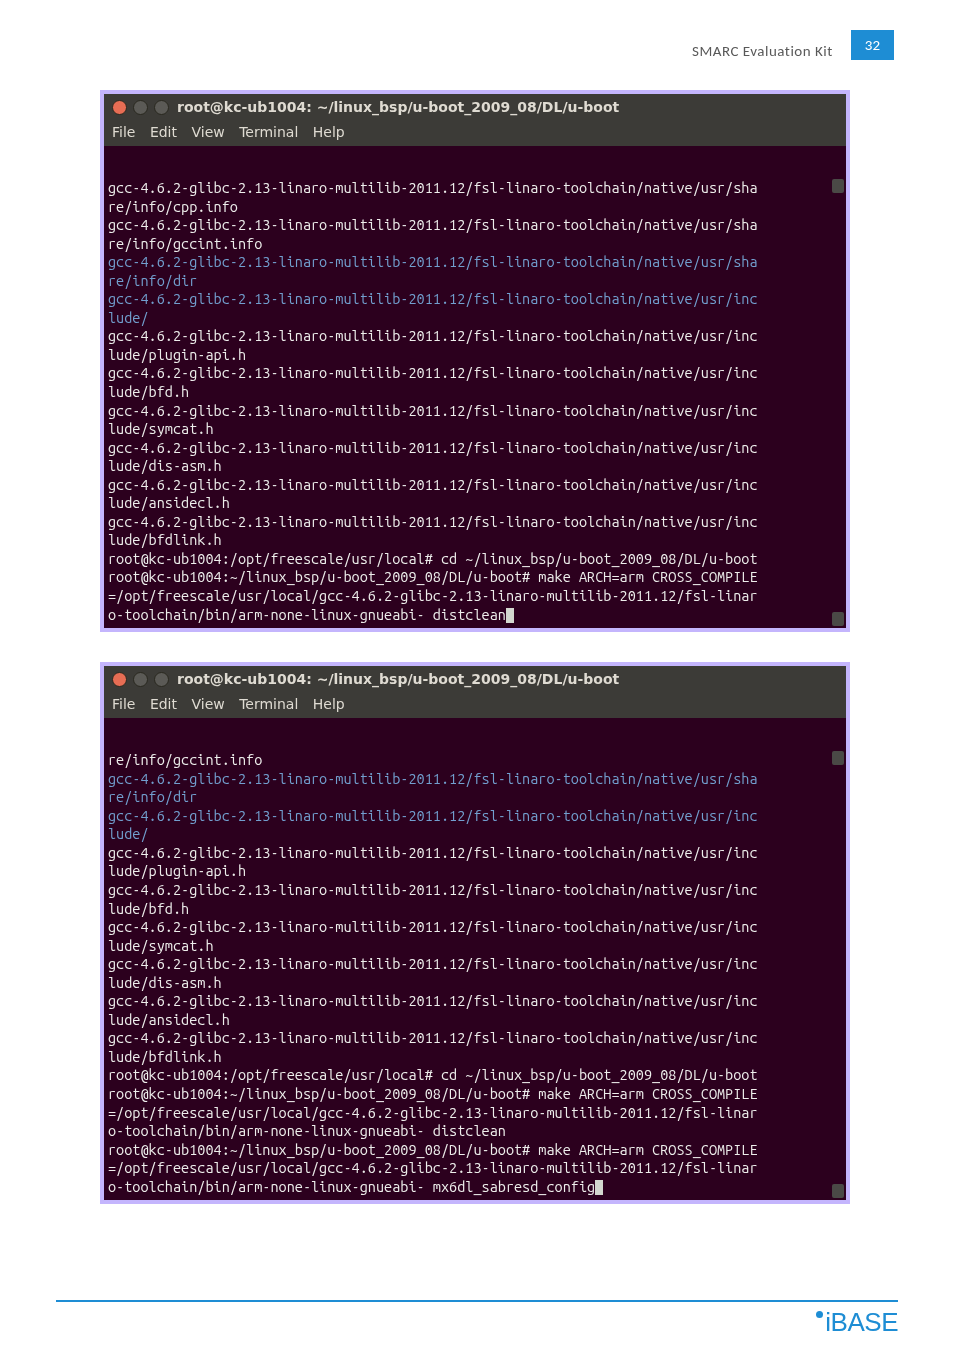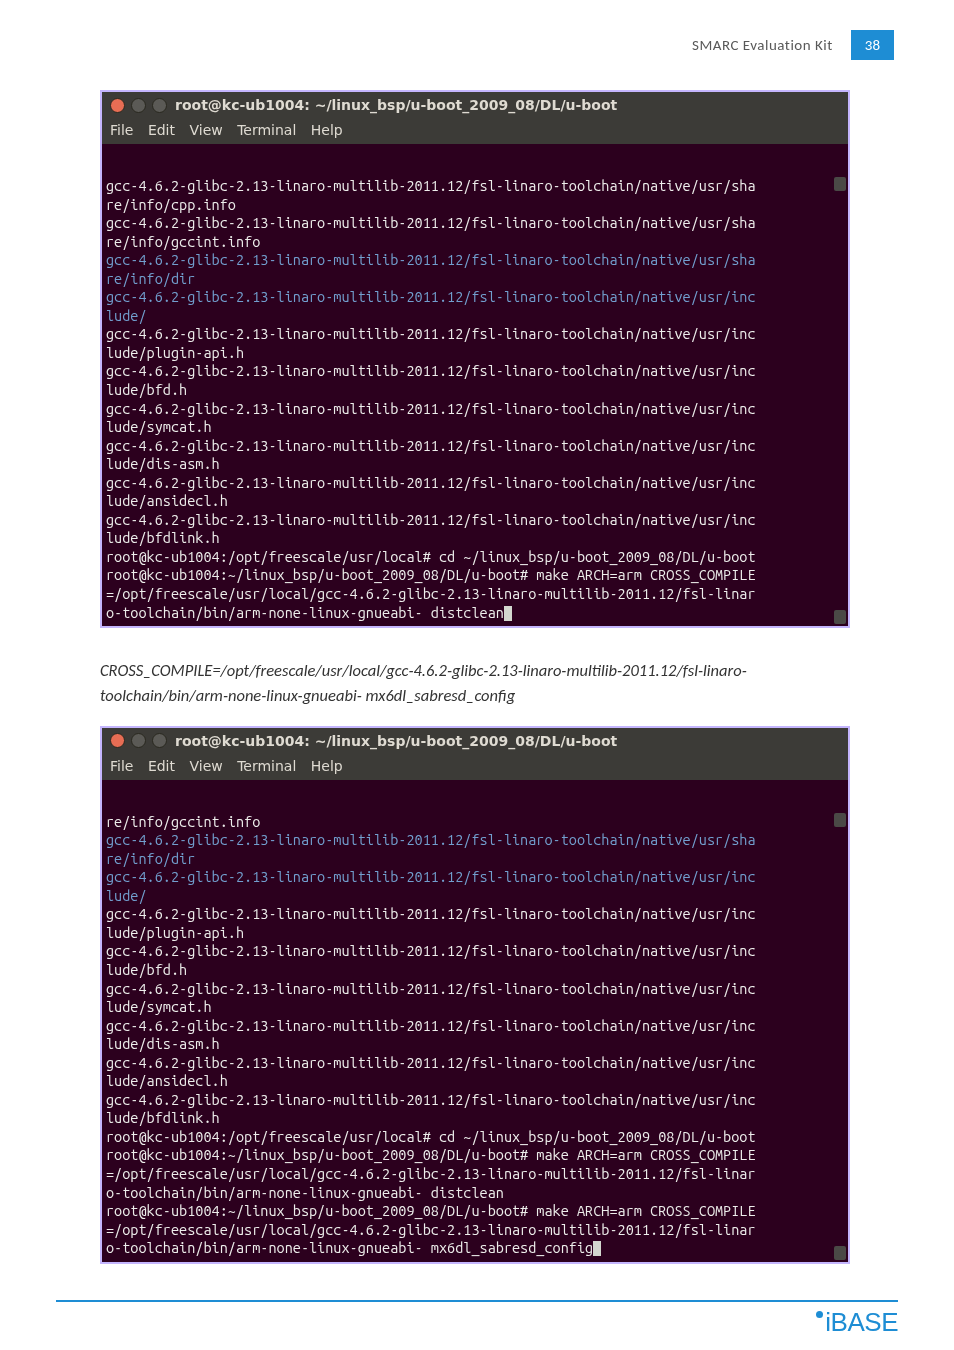--- a/index.html
+++ b/index.html
@@ -8,39 +8,39 @@
     height: 1350px;
     background: #fff;
     font-family: Calibri, Arial, sans-serif;
     position: relative;
   }
   .page-header {
     position: absolute;
     top: 30px;
     right: 60px;
     display: flex;
-    align-items: center;
+    align-items: flex-end;
     gap: 18px;
     font-size: 15px;
   }
   .header-title { color: #595959; letter-spacing: 0.5px; }
   .page-num {
     background: #1e8dd4;
     color: #fff;
     padding: 6px 14px;
     font-size: 15px;
   }
   .content {
     position: absolute;
     top: 90px;
     left: 100px;
     width: 760px;
   }
   .terminal {
-    border: 2px solid #c4b5fd;
+    border: 4px solid #c4b5fd;
     background: #2c001e;
     width: 750px;
     margin-bottom: 4px;
   }
   .term-titlebar {
     background: #3c3b37;
     padding: 5px 8px;
     display: flex;
     align-items: center;
     gap: 8px;
@@ -134,21 +134,21 @@
     bottom: 48px;
     height: 2px;
     background: #1e8dd4;
   }
 </style>
 </head>
 <body>
 
 <div class="page-header">
   <span class="header-title">SMARC Evaluation Kit</span>
-  <span class="page-num">38</span>
+  <span class="page-num">32</span>
 </div>
 
 <div class="content">
 
   <div class="terminal">
     <div class="term-titlebar">
       <span class="win-btns">
         <span class="wbtn close"></span>
         <span class="wbtn"></span>
         <span class="wbtn"></span>
@@ -183,21 +183,20 @@
 <span class="white">gcc-4.6.2-glibc-2.13-linaro-multilib-2011.12/fsl-linaro-toolchain/native/usr/inc</span>
 <span class="white">lude/bfdlink.h</span>
 <span class="white">root@kc-ub1004:/opt/freescale/usr/local# cd ~/linux_bsp/u-boot_2009_08/DL/u-boot</span>
 <span class="white">root@kc-ub1004:~/linux_bsp/u-boot_2009_08/DL/u-boot# make ARCH=arm CROSS_COMPILE</span>
 <span class="white">=/opt/freescale/usr/local/gcc-4.6.2-glibc-2.13-linaro-multilib-2011.12/fsl-linar</span>
 <span class="white">o-toolchain/bin/arm-none-linux-gnueabi- distclean</span><span class="cursor"></span>
 <div class="scroll-stub-top"></div><div class="scroll-stub"></div></div>
   </div>
 
   <div class="body-text">
-    <div>CROSS_COMPILE=/opt/freescale/usr/local/gcc-4.6.2-glibc-2.13-linaro-multilib-2011.12/fsl-linaro-toolchain/bin/arm-none-linux-gnueabi- mx6dl_sabresd_config</div>
   </div>
 
   <div class="terminal">
     <div class="term-titlebar">
       <span class="win-btns">
         <span class="wbtn close"></span>
         <span class="wbtn"></span>
         <span class="wbtn"></span>
       </span>
       <span>root@kc-ub1004: ~/linux_bsp/u-boot_2009_08/DL/u-boot</span>

